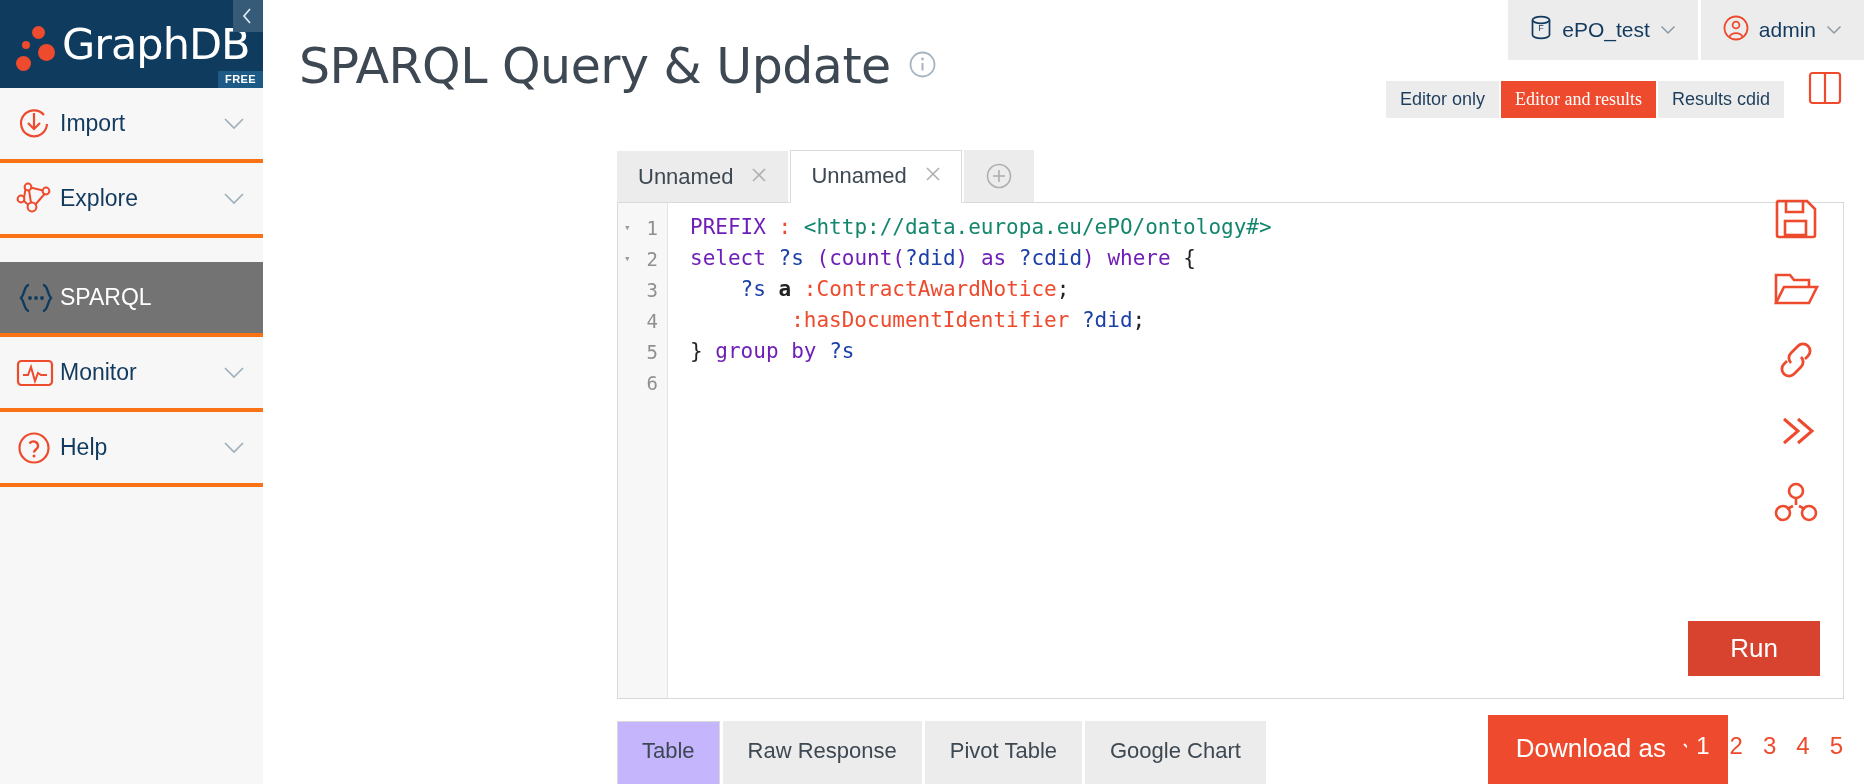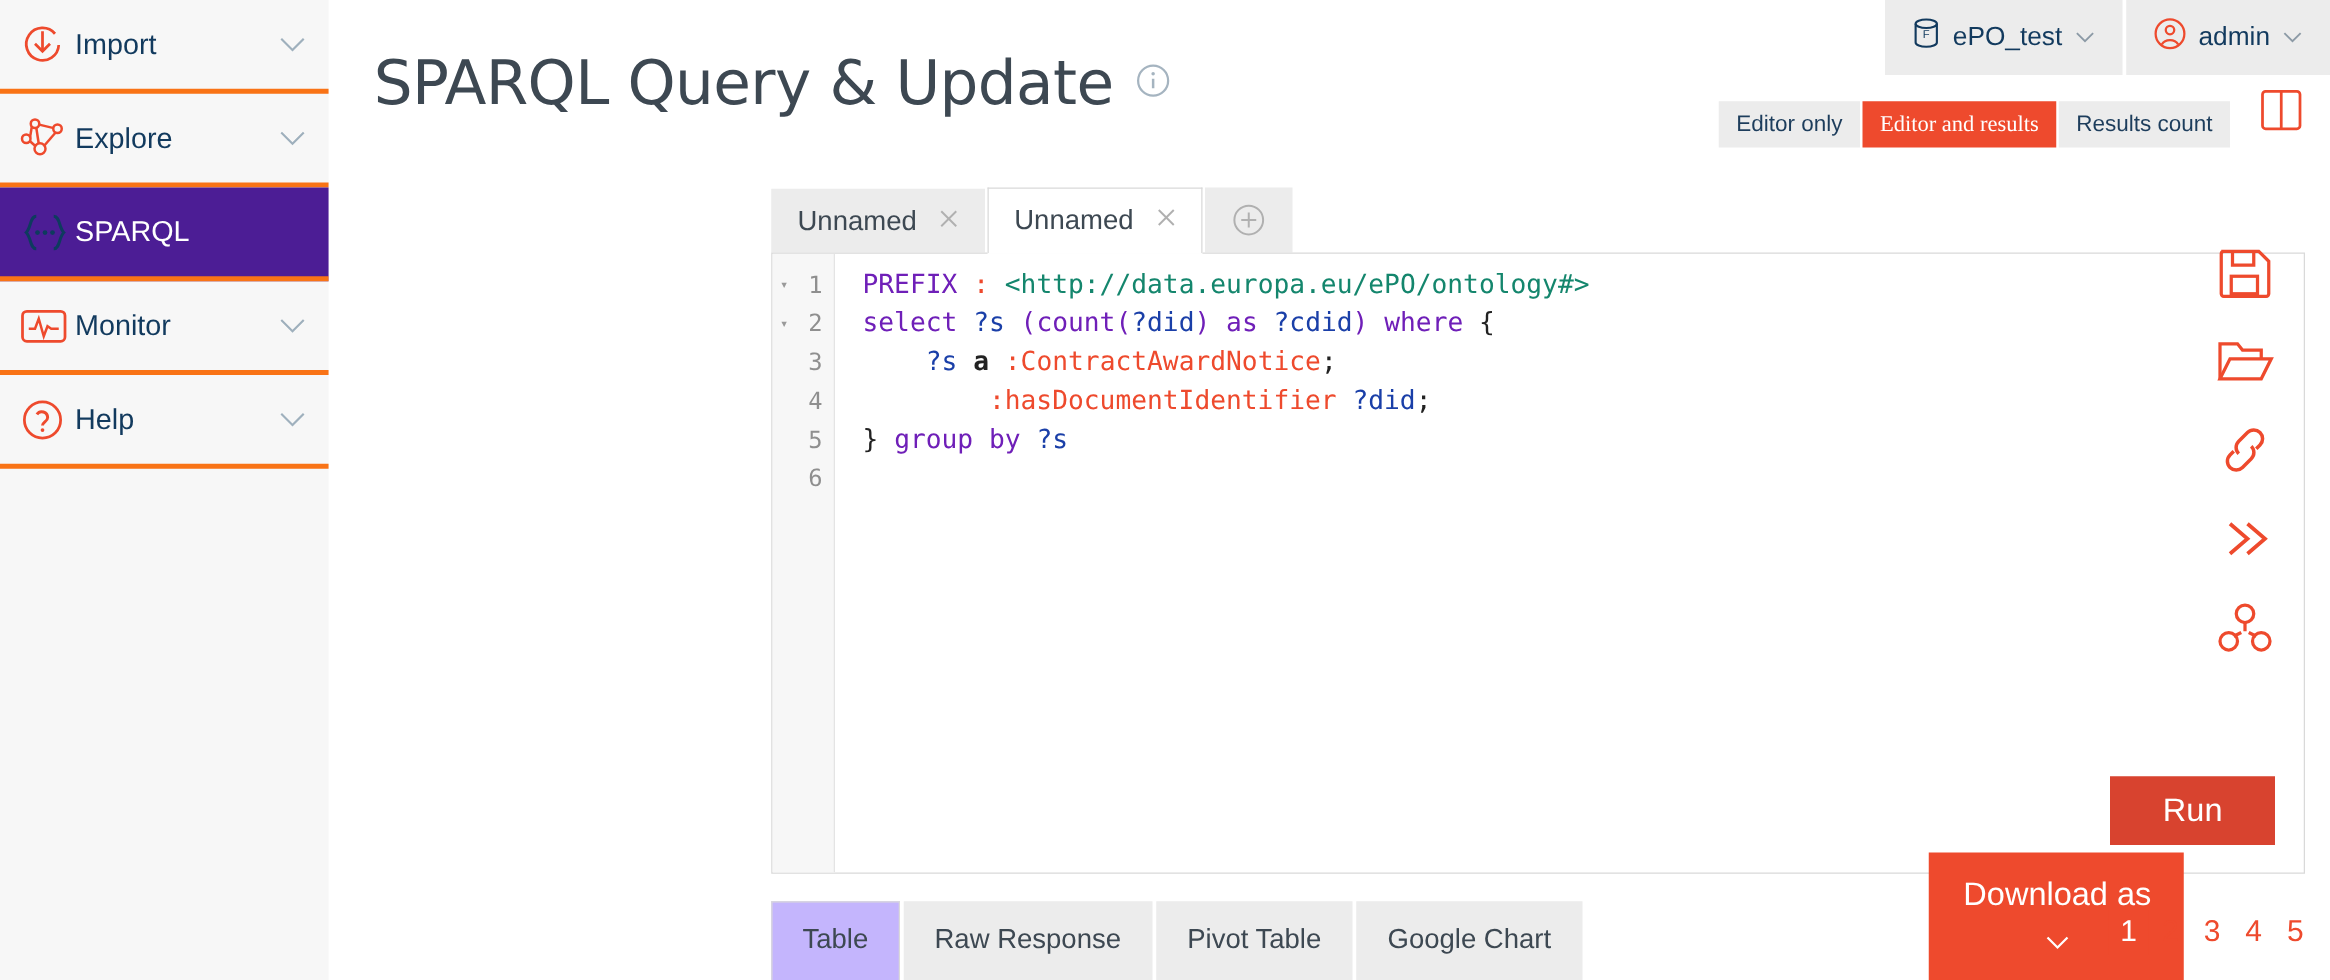--- a/index.html
+++ b/index.html
@@ -47,21 +47,21 @@
     display: flex; align-items: center; justify-content: center;
     cursor: pointer;
   }
   .nav { flex: 1; }
   .nav-item {
     height: 75px; display: flex; align-items: center;
     padding: 0 18px 0 16px; cursor: pointer;
     border-bottom: 4px solid #f97316;
     color: #123a5e;
   }
-  .nav-item.active { background: #4c1d95; }
+  .nav-item.active { background: #737373; margin-top: 24px; }
   .nav-item.active .nav-label { color: #ffffff; }
   .nav-icon { width: 44px; flex-shrink: 0; display: flex; align-items: center; justify-content: flex-start; }
   .nav-label { font-size: 23px; color: #123a5e; font-weight: 400; flex: 1; }
   .chev { color: #9fb0bd; font-size: 13px; }
   .chev svg { display: block; }
 
   
   .main { flex: 1; height: 784px; position: relative; background: #fff; }
 
   .topbar {
@@ -176,41 +176,56 @@
     display: flex; align-items: flex-end; gap: 3px;
   }
   .rtab {
     background: #ececec; padding: 16px 24px 20px 24px;
     font-size: 22px; color: #3d4852; cursor: pointer;
     border: 1px solid transparent; border-bottom: none;
   }
   .rtab.active { background: #c4b5fd; border: 1px solid #d9d9d9; border-bottom: none; }
 
   .dl-btn {
-    position: absolute; bottom: 0; right: 117px;
+    position: absolute; bottom: 0; right: 136px;
     background: #ee4a2d; color: #ffffff; font-size: 26px;
     padding: 18px 26px 20px 28px; cursor: pointer;
-    display: flex; align-items: center; gap: 16px; flex-direction: column;
+    display: flex; align-items: center; gap: 16px;
   }
   .dl-btn .caret { font-size: 15px; }
   .pager {
     position: absolute; bottom: 20px; right: 12px;
     display: flex; align-items: center; gap: 2px;
   }
   .pg {
     font-size: 24px; color: #ee4a2d; padding: 4px 9px; cursor: pointer;
   }
   .pg.active { background: #ee4a2d; color: #ffffff; }
 </style>
 </head>
 <body>
 
 <div class="app">
 
   <aside class="sidebar">
+    <div class="logo-area">
+      <div class="logo-dots">
+        <i class="d1"></i>
+          <i class="d2"></i>
+          <i class="d3"></i>
+          <i class="d4"></i>
+      </div>
+      <div class="logo-text">GraphDB</div>
+      <div class="free-badge">FREE</div>
+      <div class="collapse-btn">
+        <svg width="12" height="18" viewBox="0 0 12 18" fill="none" stroke="#dfe7ee" stroke-width="1.8">
+          <polyline points="8,2 2,9 8,16"></polyline>
+        </svg>
+      </div>
+    </div>
 
     <nav class="nav">
 
       <div class="nav-item">
         <span class="nav-icon">
           <svg width="36" height="36" viewBox="0 0 36 36" fill="none" stroke="#ee4a2d" stroke-width="2.2">
             <path d="M28 9 A13 13 0 1 0 31 18"></path>
             <line x1="18" y1="7" x2="18" y2="23"></line>
             <polyline points="12,17 18,23 24,17"></polyline>
           </svg>
@@ -336,21 +351,21 @@
           <circle cx="13.5" cy="13.5" r="12"></circle>
           <line x1="13.5" y1="12" x2="13.5" y2="19.5" stroke-width="2"></line>
           <circle cx="13.5" cy="8" r="1.4" fill="#a5b4c0" stroke="none"></circle>
         </svg>
       </span>
     </div>
 
     <div class="view-toggle">
       <div class="vt-btn">Editor only</div>
       <div class="vt-btn active">Editor and results</div>
-      <div class="vt-btn">Results count</div>
+      <div class="vt-btn">Results cdid</div>
     </div>
     <div class="split-icon">
       <svg width="34" height="36" viewBox="0 0 34 36" fill="none" stroke="#ee4a2d" stroke-width="2.2">
         <rect x="2" y="3" width="30" height="30" rx="2.5"></rect>
         <line x1="17" y1="3" x2="17" y2="33"></line>
       </svg>
     </div>
 
     <div class="qtabs">
       <div class="qtab">

